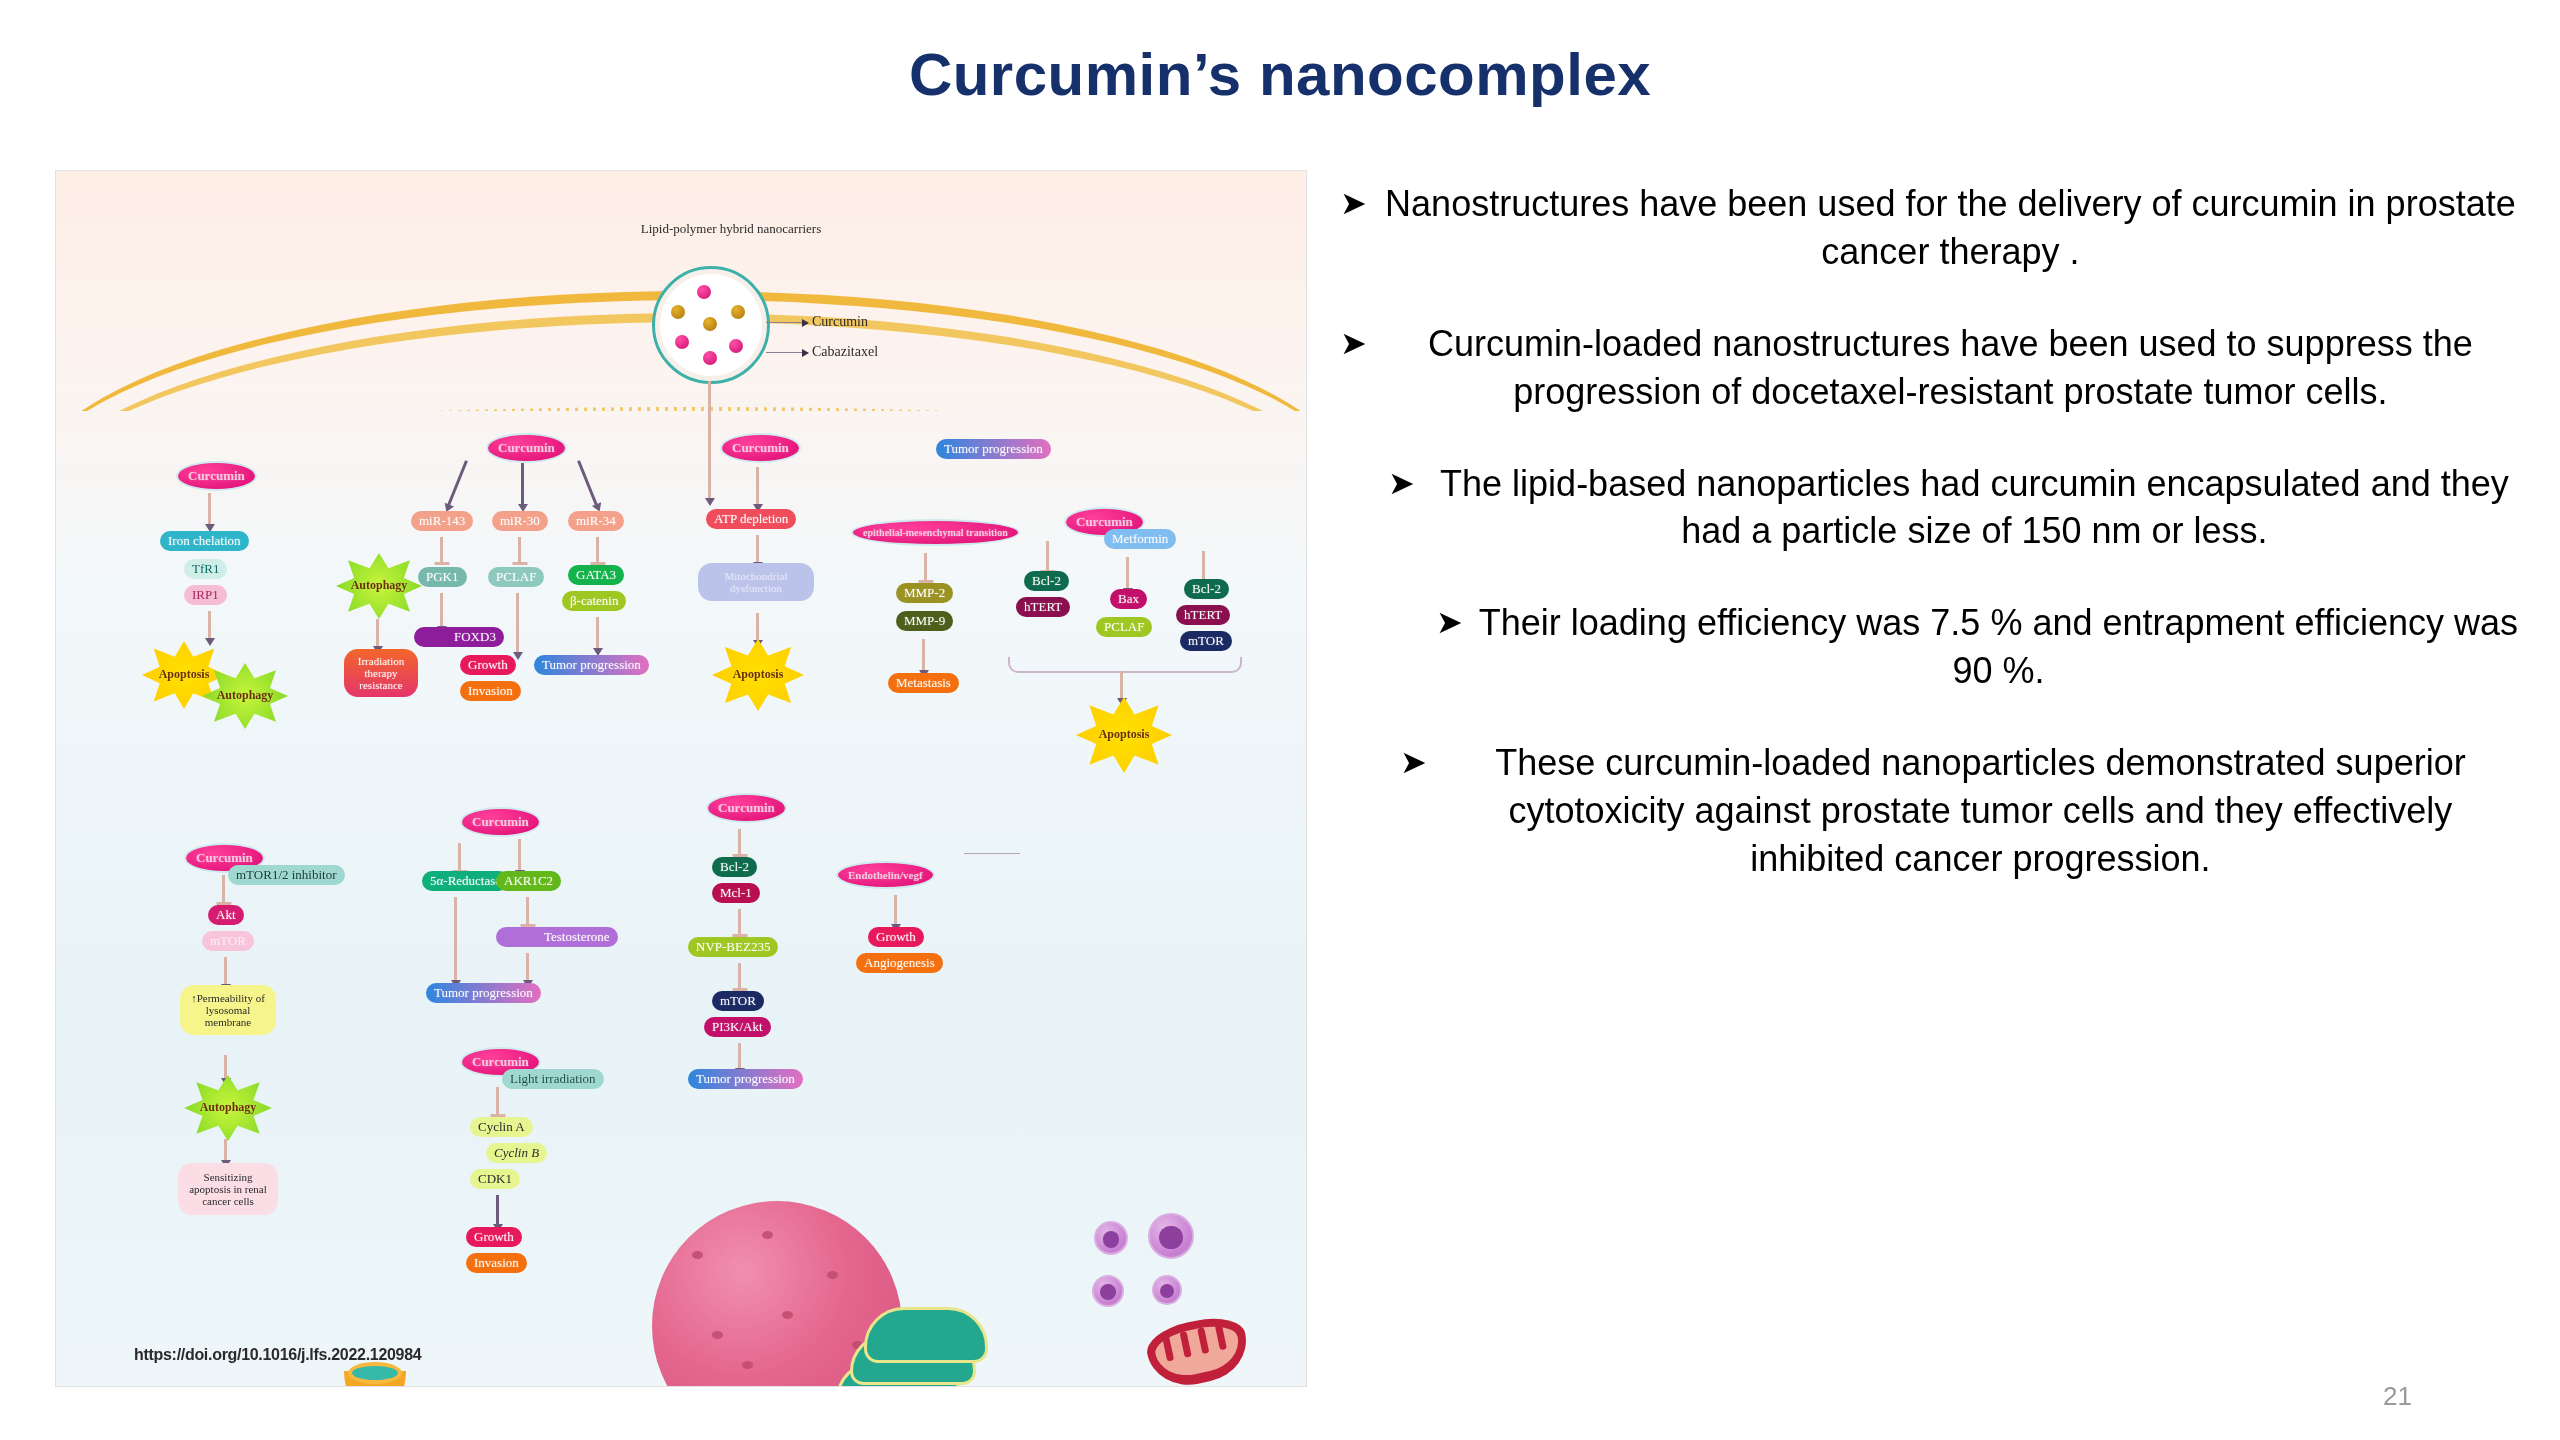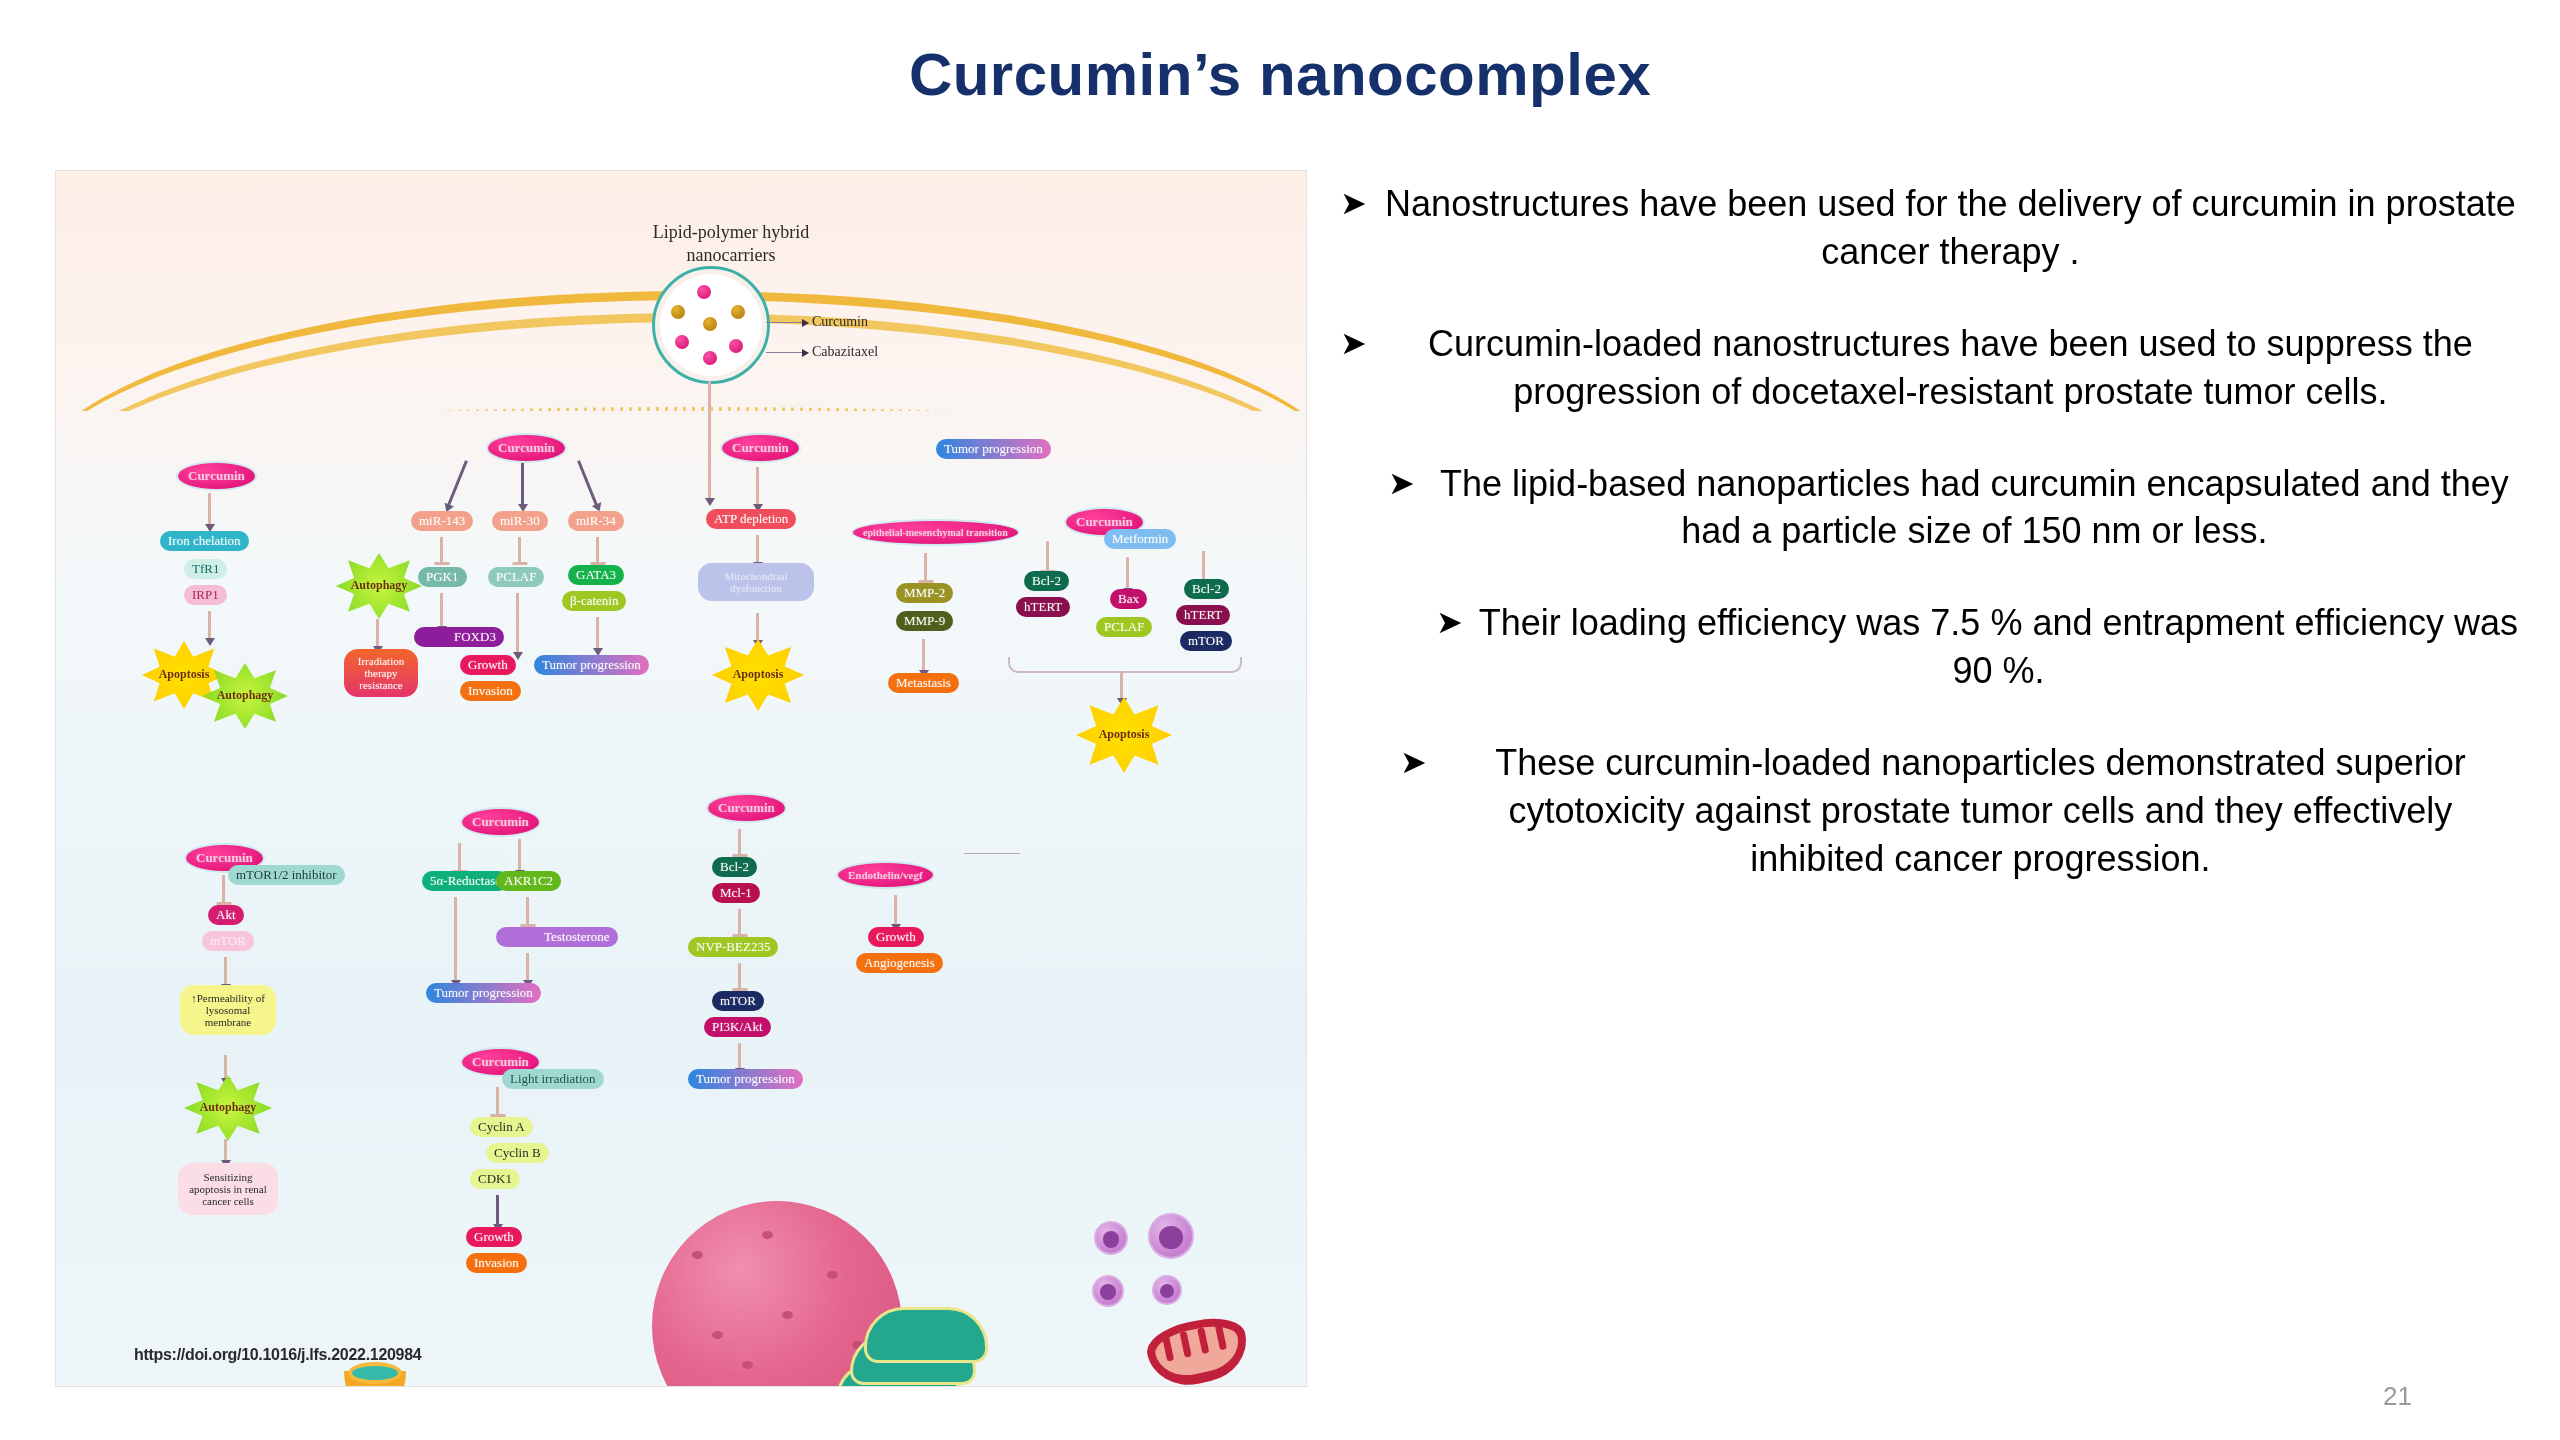--- a/index.html
+++ b/index.html
@@ -143,21 +143,21 @@
     border-radius:50%;
     background: #ffffff;
     border: 3px solid #3fb0a8;
     box-shadow: inset 0 0 0 5px #f7efe9;
   }
   #nc-circle .dot { position:absolute; width:14px; height:14px; border-radius:50%; }
   #nc-circle .gold { background: radial-gradient(circle at 35% 30%, #e8b22c, #a9740c); }
   #nc-circle .pink { background: radial-gradient(circle at 35% 30%, #ff4fa8, #cc0f6d); }
   #nc-title {
     position:absolute; left:0; top:0; width: 230px; text-align:center;
-    font-family:"Liberation Serif", serif; font-size: 18px; color:#2b2b2b; line-height:1.25;
+    font-family:"Liberation Serif", serif; font-size: 13px; color:#2b2b2b; line-height:1.25;
   }
   .nc-lead { position:absolute; font-family:"Liberation Serif", serif; font-size:14px; color:#2b2b2b; }
   .nc-line { position:absolute; height:1px; background:#8b7f93; }
   .nc-line::after{ content:""; position:absolute; right:-1px; top:-3px; border-left:7px solid #3a2f49; border-top:4px solid transparent; border-bottom:4px solid transparent;}
 
   
   #checklist {
     position: absolute;
     left: 960px; top: 655px; width: 260px;
     border: 2px solid #c2237e;
@@ -399,21 +399,21 @@
     <div class="arrow" style="left:838px; top:724px; height:30px;"></div>
     <div class="node" style="left:812px; top:756px; background:#e8185c;">Growth</div>
     <div class="node" style="left:800px; top:782px; background:#f4700f;">Angiogenesis</div>
 
     <div style="position:absolute; left:908px; top:682px; width:56px; height:1px; background:#b9a6b4;"></div>
 
     <div class="node curcumin" style="left:404px; top:876px;">Curcumin</div>
     <div class="node" style="left:446px; top:898px; background:#9fd8d1; color:#1c4f4b;">Light irradiation</div>
     <div class="arrow inhibit" style="left:440px; top:916px; height:28px;"></div>
     <div class="node" style="left:414px; top:946px; background:#e6f58f; color:#2a2a2a; text-shadow:none;">Cyclin A</div>
-    <div class="node" style="left:430px; top:972px; background:#e6f58f; color:#2a2a2a; text-shadow:none;">Cyclin B</div>
+    <div class="node" style="left:430px; top:972px; background:#e6f58f; color:#2a2a2a; text-shadow:none;font-style:italic;">Cyclin B</div>
     <div class="node" style="left:414px; top:998px; background:#e6f58f; color:#2a2a2a; text-shadow:none;">CDK1</div>
     <div class="arrow dark" style="left:440px; top:1024px; height:30px;"></div>
     <div class="node" style="left:410px; top:1056px; background:#e8185c;">Growth</div>
     <div class="node" style="left:410px; top:1082px; background:#f4700f;">Invasion</div>
 
     <div class="lysosome" style="left:288px; top:1200px;">
         <div class="cap"></div>
       </div>
 
     <div class="nucleus" style="left:596px; top:1030px; width:250px; height:250px;">

